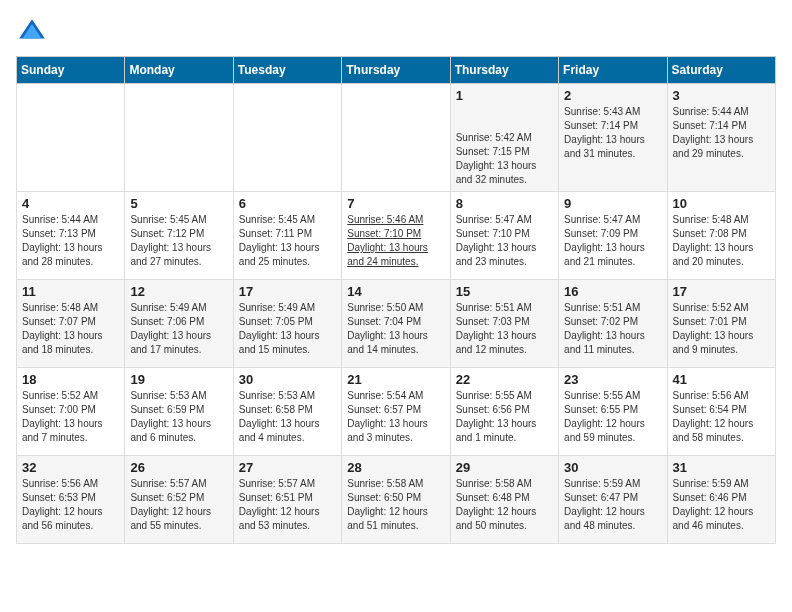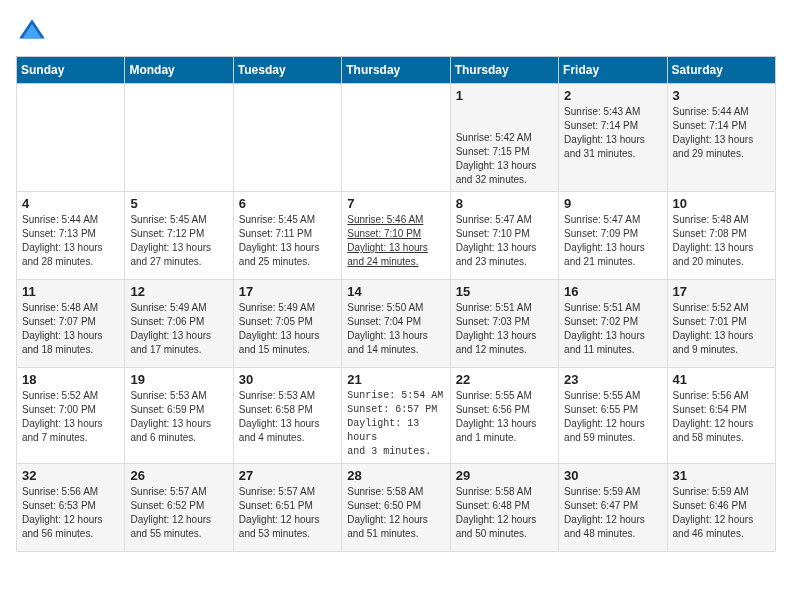--- a/index.html
+++ b/index.html
@@ -267,21 +267,21 @@
         </td>
         <td>
           <span class="day-number">30</span>
           <div class="day-info" style="white-space: pre-line;">Sunrise: 5:53 AM
 Sunset: 6:58 PM
 Daylight: 13 hours
 and 4 minutes.</div>
         </td>
         <td>
           <span class="day-number">21</span>
-          <div class="day-info" style="white-space: pre-line; font-family: Liberation Mono, monospace;">Sunrise: 5:54 AM
+          <div class="day-info" style="white-space: pre-line;">Sunrise: 5:54 AM
 Sunset: 6:57 PM
 Daylight: 13 hours
 and 3 minutes.</div>
         </td>
         <td>
           <span class="day-number">22</span>
           <div class="day-info" style="white-space: pre-line;">Sunrise: 5:55 AM
 Sunset: 6:56 PM
 Daylight: 13 hours
 and 1 minute.</div>

